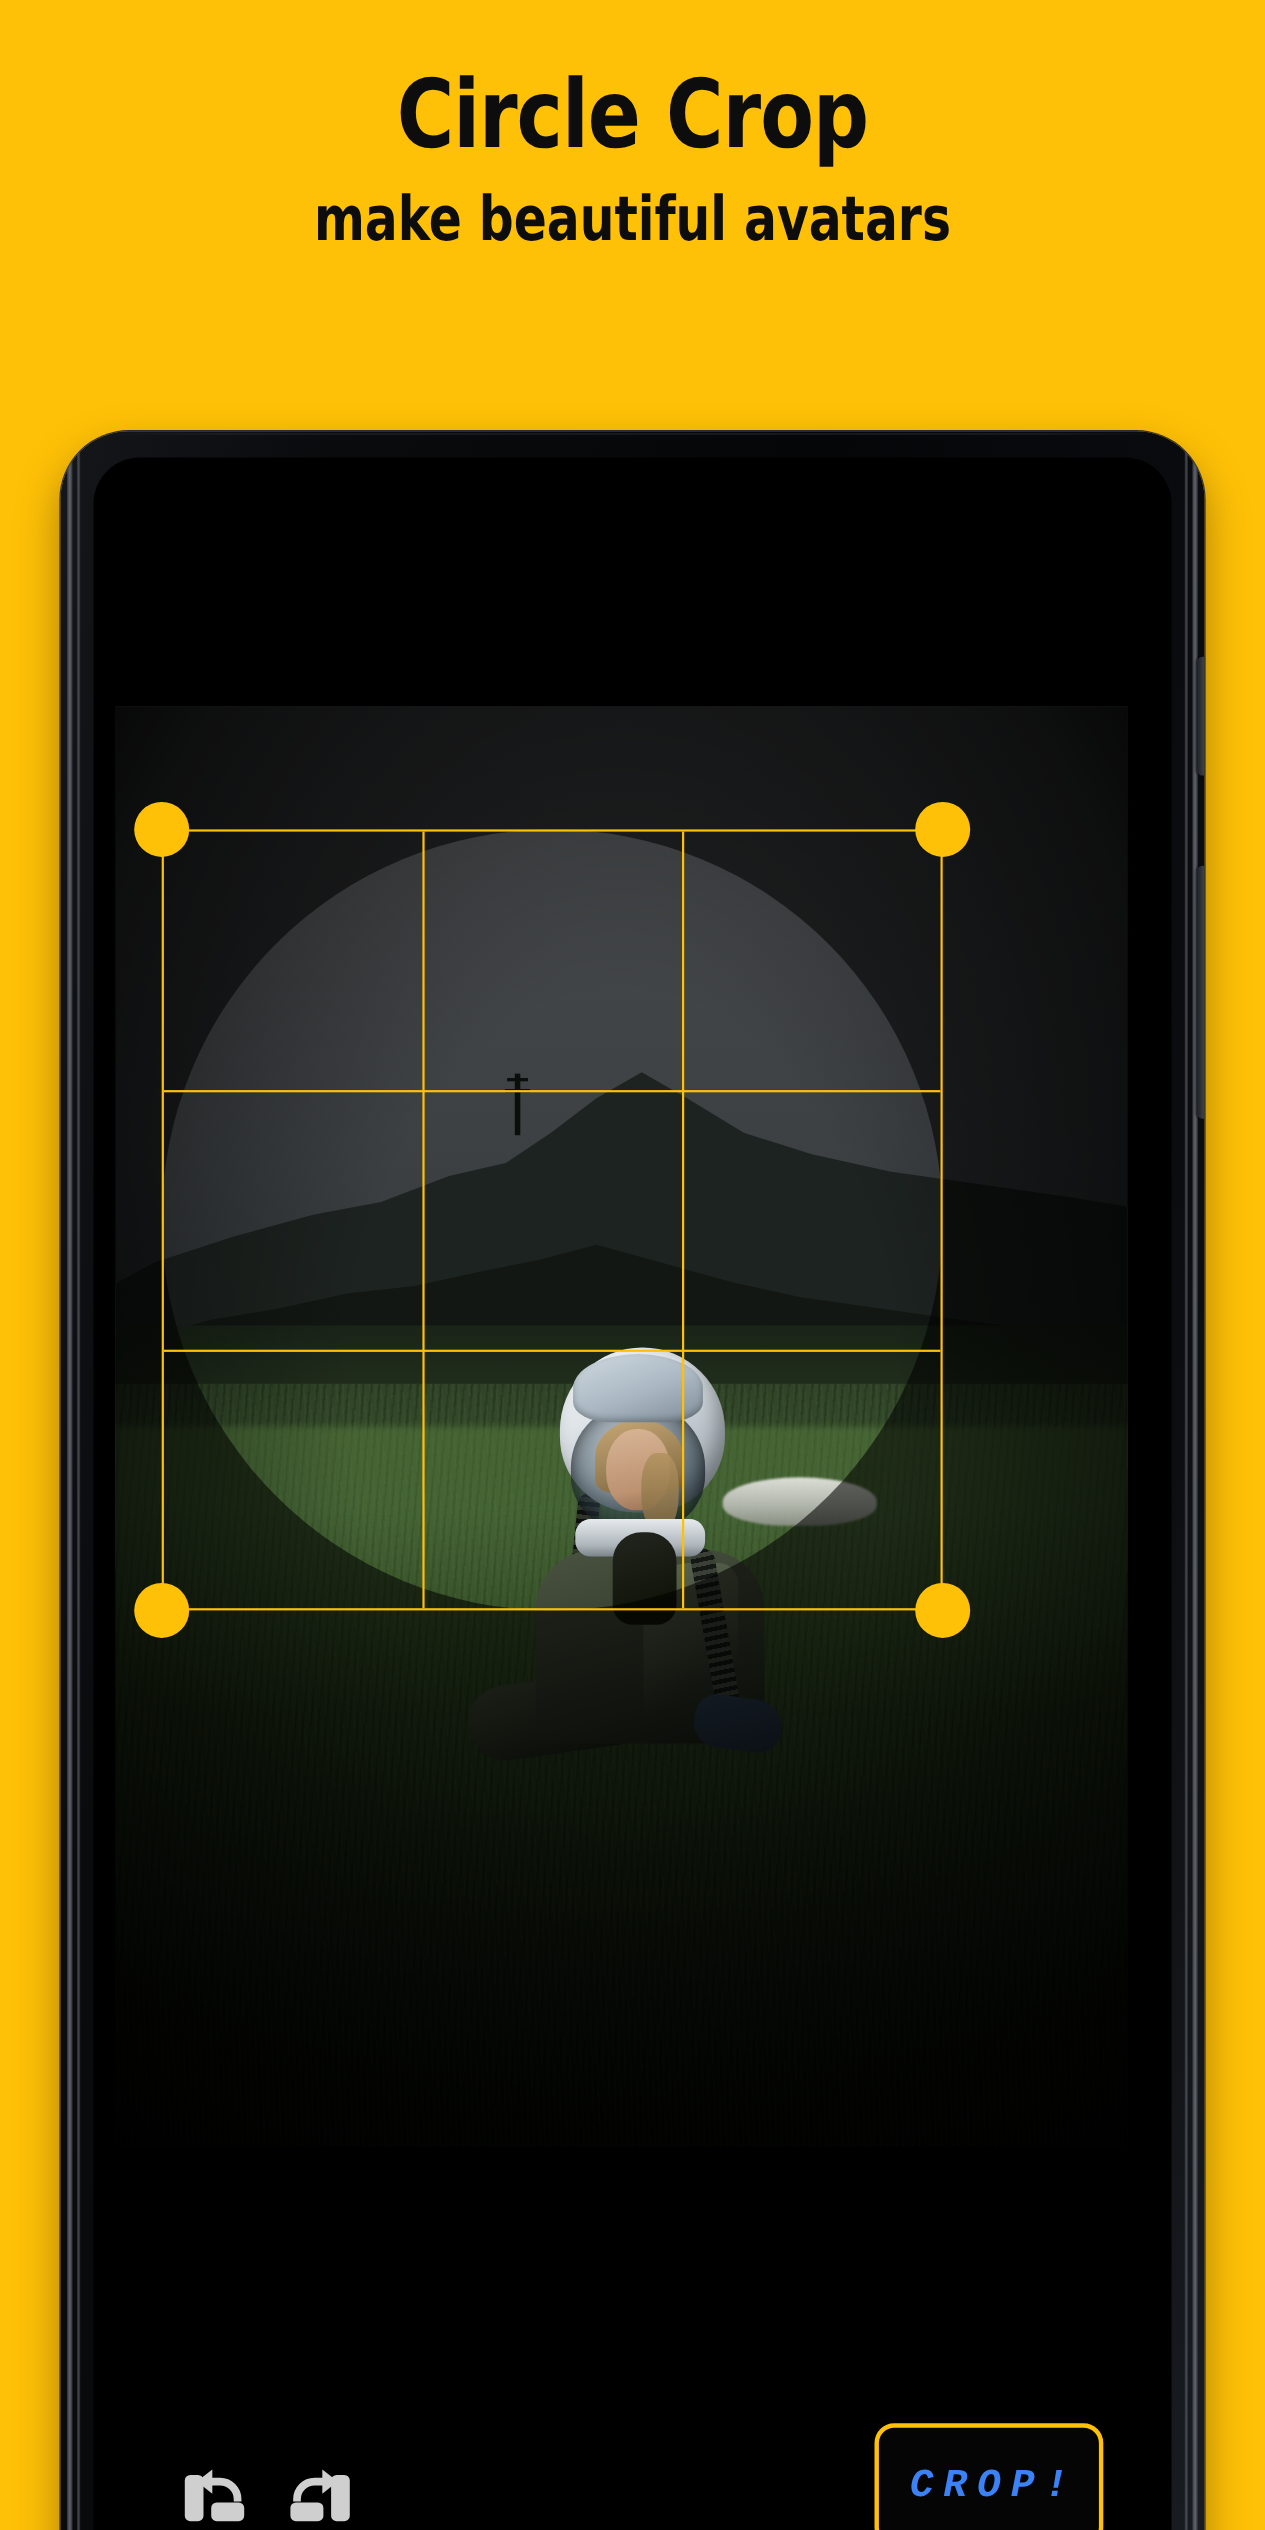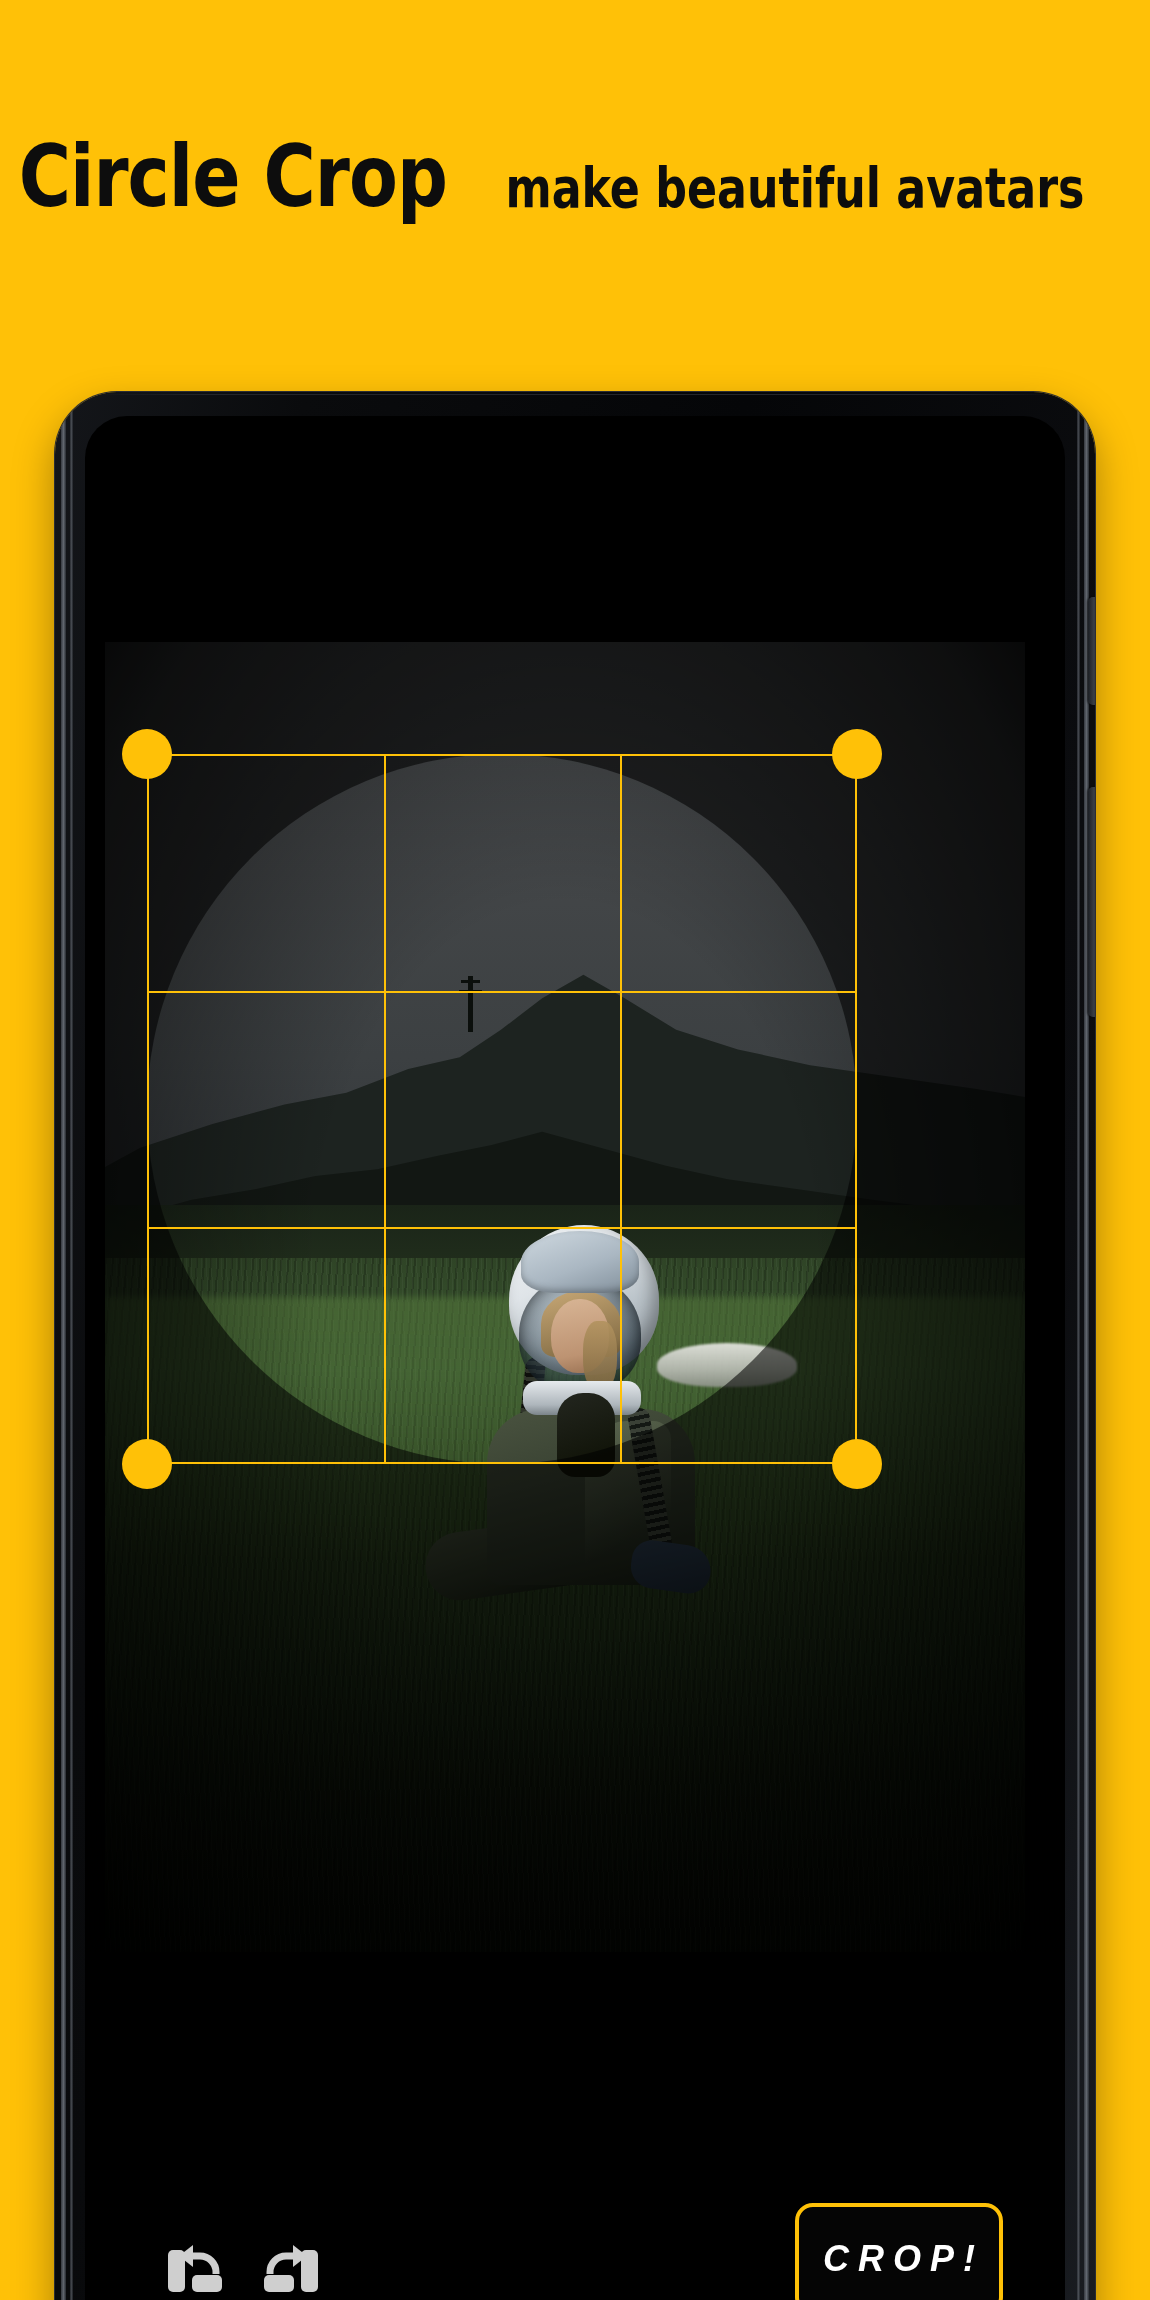--- a/index.html
+++ b/index.html
@@ -5,21 +5,21 @@
   * { margin:0; padding:0; box-sizing:border-box; }
   html,body { width:1150px; height:2300px; overflow:hidden; }
   body {
     font-family:"Liberation Sans", sans-serif;
     background:#FFC107;
     position:relative;
   }
 
   
   .header { position:absolute; top:0; left:0; width:1150px; height:290px;
-            display:flex; flex-direction:row; align-items:center;
+            display:flex; flex-direction:column; align-items:center;
             justify-content:flex-start; padding-top:62px; }
   .title {
     font-family:"Liberation Sans Narrow","DejaVu Sans Condensed","Liberation Sans",sans-serif;
     font-size:86px; font-weight:bold; color:#0d0d0d;
     letter-spacing:-1px; line-height:1.0;
     transform:scaleX(0.92); transform-origin:center;
   }
   .subtitle {
     font-family:"Liberation Sans Narrow","DejaVu Sans Condensed","Liberation Sans",sans-serif;
     font-size:56px; font-weight:bold; color:#0d0d0d;
@@ -165,23 +165,23 @@
   .chip.sel { border-color:#FFC107; }
 
   
   .actions { position:absolute; left:0; top:1775px; width:980px; height:160px;
              display:flex; align-items:center; }
   .icon-btn { width:96px; height:96px; display:flex; align-items:center; justify-content:center; }
   .icon-btn:first-of-type { margin-left:62px; }
   .crop-btn { position:absolute; right:62px; top:12px; width:208px; height:112px;
               border:4px solid #FFC107; border-radius:18px; background:#050505;
               display:flex; align-items:center; justify-content:center; }
-  .crop-label { color:#ffffff; font-size:36px; font-weight:bold; font-style:italic;
+  .crop-label { color:#3b82f6; font-size:36px; font-weight:bold; font-style:italic;
                 letter-spacing:9px; padding-left:9px;
-                font-family:Liberation Sans, sans-serif; }
+                font-family:Liberation Mono, monospace; }
 </style>
 </head>
 <body>
 
 <div class="header">
   <div class="title">Circle Crop</div>
   <div class="subtitle">make beautiful avatars</div>
 </div>
 
 <div class="phone">

